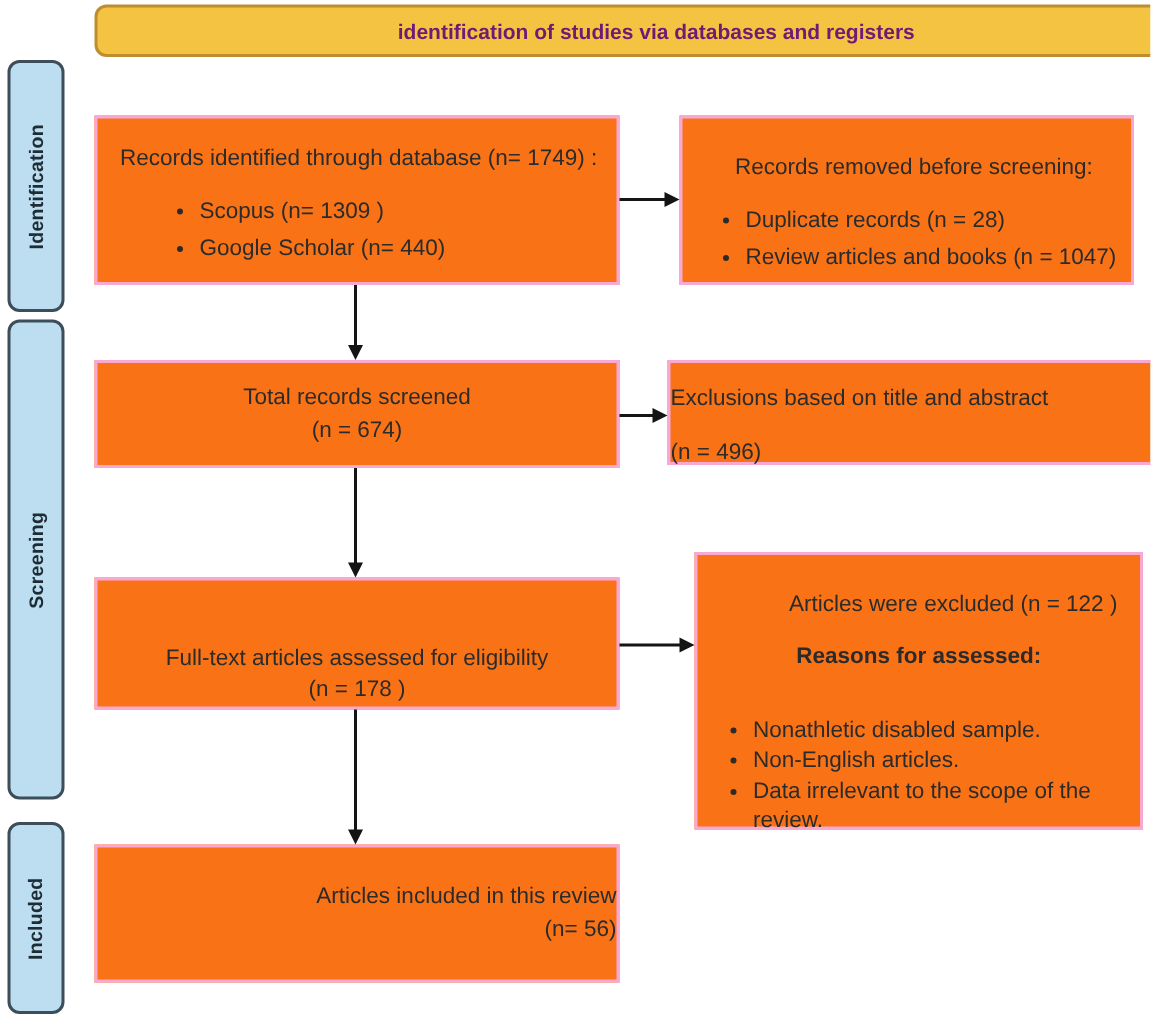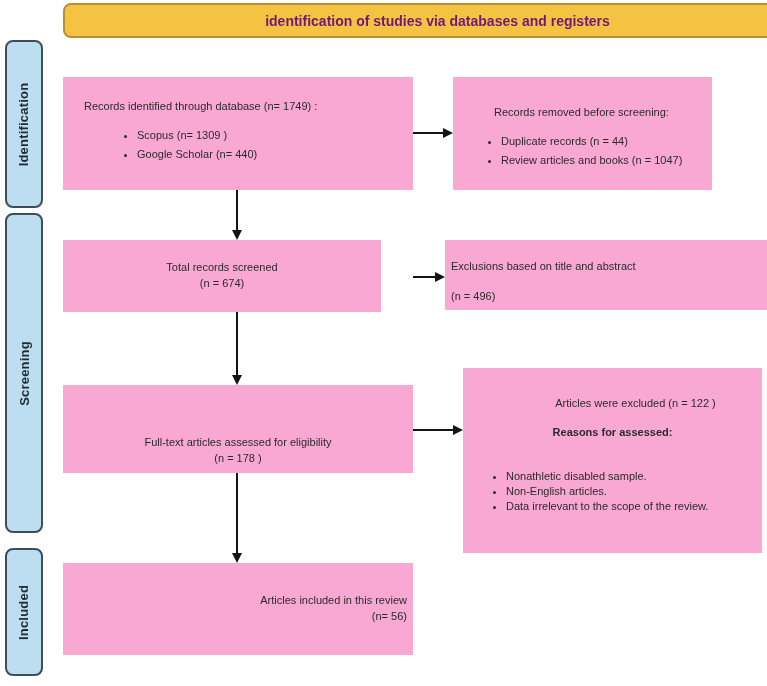--- a/index.html
+++ b/index.html
@@ -24,34 +24,34 @@
   .side span {
     transform:rotate(-90deg); white-space:nowrap;
     font-size:13px; font-weight:600; color:#1d2c35; letter-spacing:.2px;
   }
   .side-1 { top:40px;  height:168px; }
   .side-2 { top:213px; height:320px; }
   .side-3 { top:548px; height:128px; }
 
   
   .box {
-    position:absolute; background:#f9a8d4; border:6px solid #f9a8d4;
-    font-size:11px; line-height:1.45;
+    position:absolute; background:#f97316; border:2px solid #f9a8d4;
+    font-size:15px; line-height:1.45;
   }
   .box ul { list-style:disc; }
   .box li { margin-bottom:3px; }
 
   .box-1 { left:63px; top:77px; width:350px; height:113px; padding:16px 10px 0 15px; }
   .box-1 ul { margin-top:13px; padding-left:53px; }
 
-  .rbox-1 { left:453px; top:77px; width:259px; height:113px; padding:22px 8px 0 0; }
+  .rbox-1 { left:453px; top:77px; width:303px; height:113px; padding:22px 8px 0 0; }
   .rbox-1 .t { padding-left:35px; }
   .rbox-1 ul { margin-top:13px; padding-left:42px; }
 
-  .box-2 { left:63px; top:240px; width:318px; height:72px;
+  .box-2 { left:63px; top:240px; width:350px; height:72px;
     display:flex; flex-direction:column; align-items:center; justify-content:center; text-align:center; }
 
   .rbox-2 { left:445px; top:240px; width:344px; height:70px; text-align:left; padding-top:13px; }
   .rbox-2 .n { margin-top:14px; }
 
   .box-3 { left:63px; top:385px; width:350px; height:88px;
     display:flex; flex-direction:column; align-items:center; justify-content:flex-end; text-align:center; }
 
   .rbox-3 { left:463px; top:368px; width:299px; height:185px; padding-top:22px; }
   .rbox-3 .t { text-align:center;padding-left:46px; }
@@ -93,21 +93,21 @@
     <div class="t">Records identified through database (n= 1749) :</div>
     <ul>
       <li>Scopus (n= 1309 )</li>
       <li>Google Scholar (n= 440)</li>
     </ul>
   </div>
 
   <div class="box rbox-1">
     <div class="t">Records removed before screening:</div>
     <ul>
-      <li>Duplicate records (n = 44)</li>
+      <li>Duplicate records (n = 28)</li>
       <li>Review articles and books (n = 1047)</li>
     </ul>
   </div>
 
   <div class="box box-2">
     <div>Total records screened</div>
     <div>(n = 674)</div>
   </div>
 
   <div class="box rbox-2">

